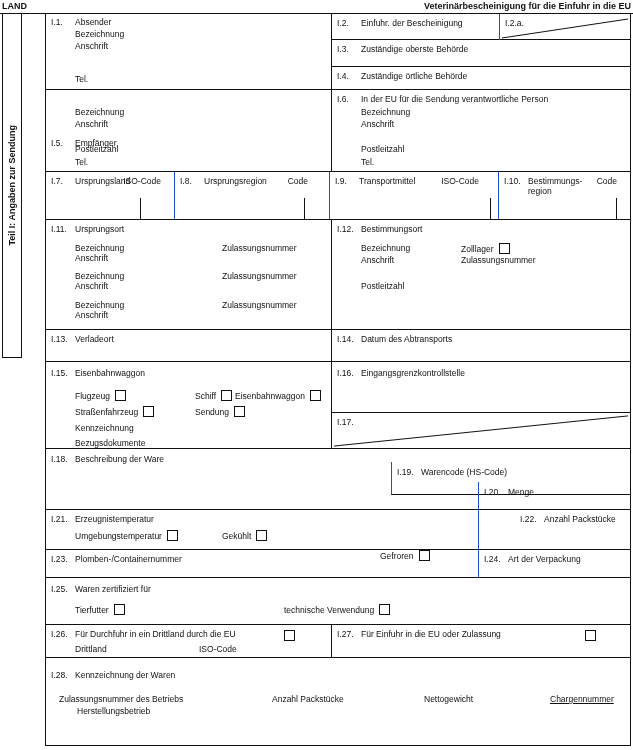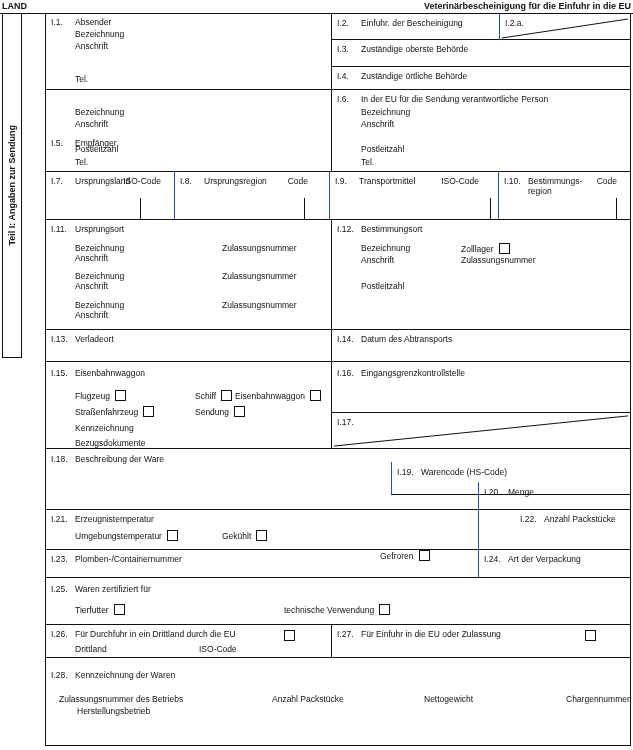--- a/index.html
+++ b/index.html
@@ -272,17 +272,17 @@
     </div>
 
     <div class="row last" style="top:644px; bottom:0;">
       <span class="lbl" style="left:5px; top:12px;">
         <span class="num">I.28.</span><span>Kennzeichnung der Waren</span>
       </span>
       <span class="lbl" style="left:13px;  top:36px;">Zulassungsnummer des Betriebs</span>
       <span class="lbl" style="left:31px;  top:48px;">Herstellungsbetrieb</span>
       <span class="lbl" style="left:226px; top:36px;">Anzahl Packstücke</span>
       <span class="lbl" style="left:378px; top:36px;">Nettogewicht</span>
-      <span class="lbl" style="left:520px; top:36px;">Chargennummer</span>
+      <span class="lbl" style="left:504px; top:36px;text-decoration:underline;">Chargennummer</span>
     </div>
 
   </div>
 </div>
 
 </body></html>

